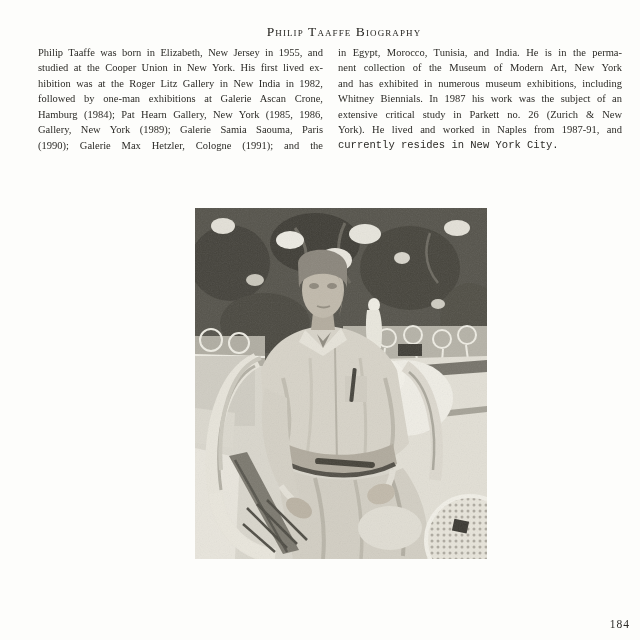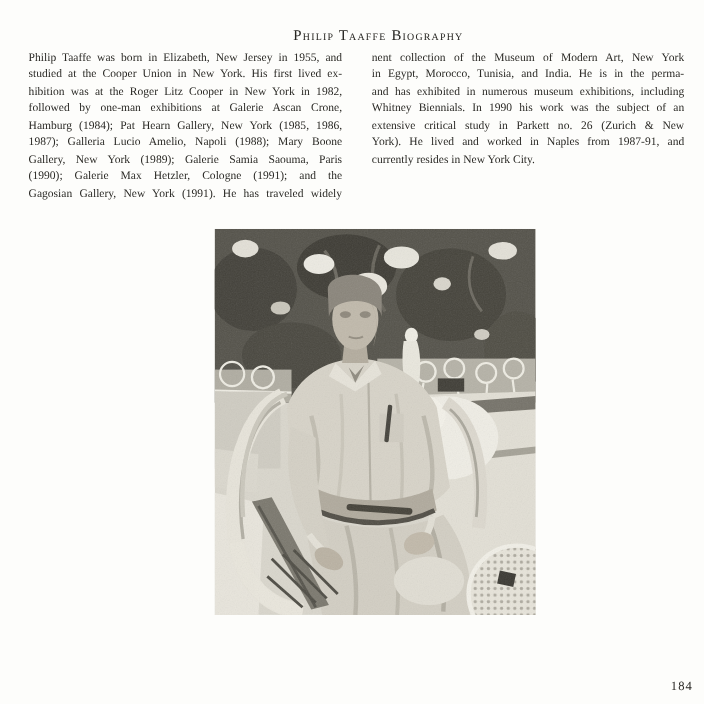--- a/index.html
+++ b/index.html
@@ -20,29 +20,29 @@
     letter-spacing:1.1px;
     color:#262521;
     margin-top:12px;
   }
   .col {
     position:absolute; top:45px;
     font-size:10.5px;
     line-height:15.45px;
     color:#2b2a26;
   }
-  .col-left  { left:26px;  width:285px; }
+  .col-left  { left:38px;  width:285px; }
   .col-right { left:338px; width:284px; }
   .line {
     white-space:nowrap;
     text-align:justify;
     text-align-last:justify;
     overflow:hidden;
   }
-  .line.last { text-align-last:left; }
+  .line.last { text-align-last:left;font-family:Liberation Mono, monospace; }
   .photo {
     position:absolute; left:195px; top:208px;
     width:292px; height:351px;
     overflow:hidden;
   }
   .photo svg { display:block; width:100%; height:100%; }
   .folio {
     position:absolute; top:618px; left:30px; width:600px;
     text-align:right;
     font-size:11.5px;
@@ -53,34 +53,32 @@
 </head>
 <body>
 
 <div class="page">
 
   <header class="title">Philip Taaffe Biography</header>
 
   <section class="col col-left">
       <div class="line">Philip Taaffe was born in Elizabeth, New Jersey in 1955, and</div>
       <div class="line">studied at the Cooper Union in New York. His first lived ex-</div>
-      <div class="line">hibition was at the Roger Litz Cooper in New York in 1982,</div>
+      <div class="line">hibition was at the Roger Litz Gallery in New India in 1982,</div>
       <div class="line">followed by one-man exhibitions at Galerie Ascan Crone,</div>
       <div class="line">Hamburg (1984); Pat Hearn Gallery, New York (1985, 1986,</div>
-      <div class="line">1987); Galleria Lucio Amelio, Napoli (1988); Mary Boone</div>
       <div class="line">Gallery, New York (1989); Galerie Samia Saouma, Paris</div>
       <div class="line">(1990); Galerie Max Hetzler, Cologne (1991); and the</div>
-      <div class="line">Gagosian Gallery, New York (1991). He has traveled widely</div>
     </section>
 
   <section class="col col-right">
+      <div class="line">in Egypt, Morocco, Tunisia, and India. He is in the perma-</div>
       <div class="line">nent collection of the Museum of Modern Art, New York</div>
-      <div class="line">in Egypt, Morocco, Tunisia, and India. He is in the perma-</div>
       <div class="line">and has exhibited in numerous museum exhibitions, including</div>
-      <div class="line">Whitney Biennials. In 1990 his work was the subject of an</div>
+      <div class="line">Whitney Biennials. In 1987 his work was the subject of an</div>
       <div class="line">extensive critical study in Parkett no. 26 (Zurich &amp; New</div>
       <div class="line">York). He lived and worked in Naples from 1987-91, and</div>
       <div class="line last">currently resides in New York City.</div>
     </section>
 
   <figure class="photo">
     <svg viewBox="0 0 292 351" preserveAspectRatio="none">
       <defs>
         <filter id="grain">
           <feTurbulence type="fractalNoise" baseFrequency="0.9" numOctaves="2" stitchTiles="stitch"></feTurbulence>

